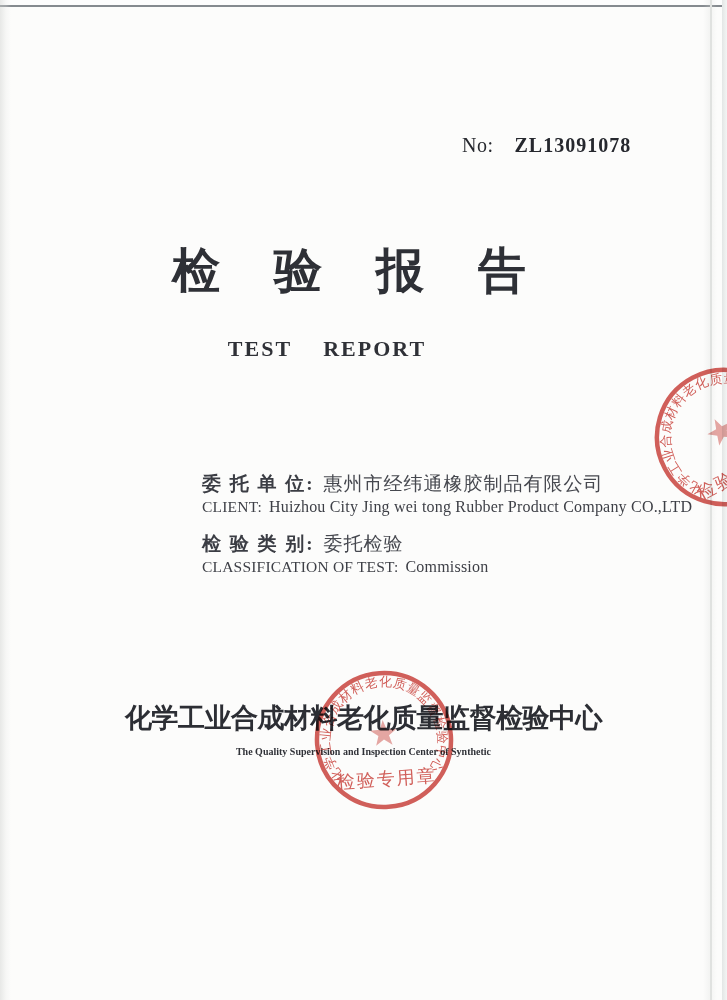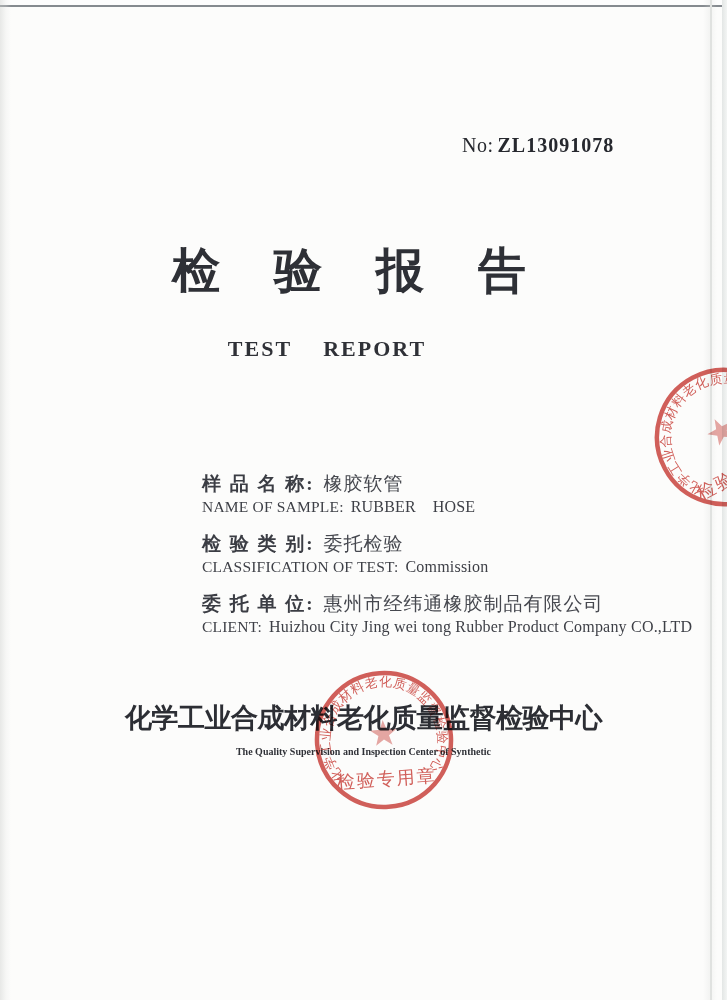--- a/index.html
+++ b/index.html
@@ -19,21 +19,21 @@
   .scan-strip-left { top: 0; left: 0; width: 11px; height: 1000px;
     background: linear-gradient(90deg, rgba(206,208,206,.45), rgba(230,231,229,.25) 55%, rgba(255,255,255,0)); }
   .fold-line-right { top: 0; left: 710px; width: 2px; height: 1000px; background: #e0e2e0; }
   .fold-soft { top: 0; left: 703px; width: 14px; height: 1000px;
     background: linear-gradient(90deg, rgba(255,255,255,0), rgba(215,217,215,.25) 50%, rgba(255,255,255,0)); }
   .page-edge-right { top: 0; left: 722px; width: 5px; height: 1000px;
     background: linear-gradient(90deg, #e3e6e5, #f3f5f4); }
 
   
   .report-no { top: 134px; left: 462px; font-size: 20px; letter-spacing: .5px; color: #26282e; white-space: pre; }
-  .report-no .num { font-weight: bold; margin-left: 4px; letter-spacing: 1px; }
+  .report-no .num { font-weight: bold; margin-left: 21px; letter-spacing: 1px; }
 
   
   .title-cn { top: 247px; left: 172px; font-size: 48px; line-height: 1;
     font-weight: 600; letter-spacing: 54px; white-space: nowrap; color: #2e3036; }
   .title-en { top: 336px; left: 0; width: 654px; text-align: center;
     font-size: 22px; font-weight: bold; letter-spacing: 2px; word-spacing: 24px; color: #2f3137; }
 
   
   .fields { top: 470px; left: 202px; }
   .field-row { margin-bottom: 13px; }
@@ -65,30 +65,26 @@
 <div class="abs fold-line-right"></div>
 <div class="abs page-edge-right"></div>
 
 <div class="abs report-no"><span class="lbl">No:</span><span class="num">ZL13091078</span></div>
 
 <div class="abs title-cn">检验报告</div>
 <div class="abs title-en">TEST REPORT</div>
 
 <div class="abs fields">
   <div class="field-row">
-    <div class="field-cn"><span class="lbl">样 品 名 称:</span><span class="val">橡胶软管</span></div>
-    <div class="field-en"><span class="lbl">NAME OF SAMPLE:</span><span class="val">RUBBER    HOSE</span></div>
+    <div class="field-cn"><span class="lbl">委 托 单 位:</span><span class="val">惠州市经纬通橡胶制品有限公司</span></div>
+    <div class="field-en"><span class="lbl">CLIENT:</span><span class="val">Huizhou City Jing wei tong Rubber Product Company CO.,LTD</span></div>
   </div>
   <div class="field-row">
     <div class="field-cn"><span class="lbl">检 验 类 别:</span><span class="val">委托检验</span></div>
     <div class="field-en"><span class="lbl">CLASSIFICATION OF TEST:</span><span class="val">Commission</span></div>
-  </div>
-  <div class="field-row">
-    <div class="field-cn"><span class="lbl">委 托 单 位:</span><span class="val">惠州市经纬通橡胶制品有限公司</span></div>
-    <div class="field-en"><span class="lbl">CLIENT:</span><span class="val">Huizhou City Jing wei tong Rubber Product Company CO.,LTD</span></div>
   </div>
 </div>
 
 <div class="abs issuer">
   <div class="issuer-cn">化学工业合成材料老化质量监督检验中心</div>
   <div class="issuer-en first">The Quality Supervision and Inspection Center of Synthetic</div>
 </div>
 
 <svg class="abs stamp stamp-center" viewBox="0 0 160 160">
   <defs>

